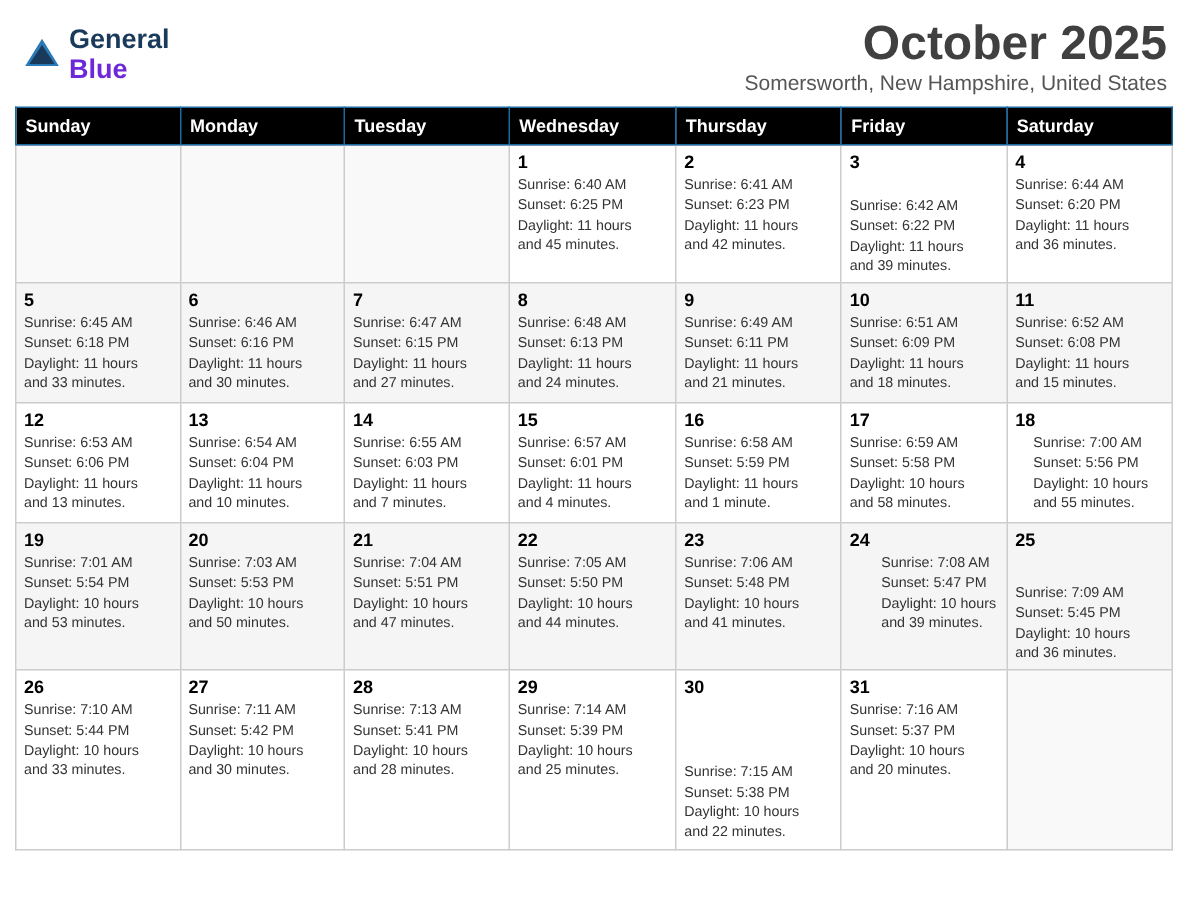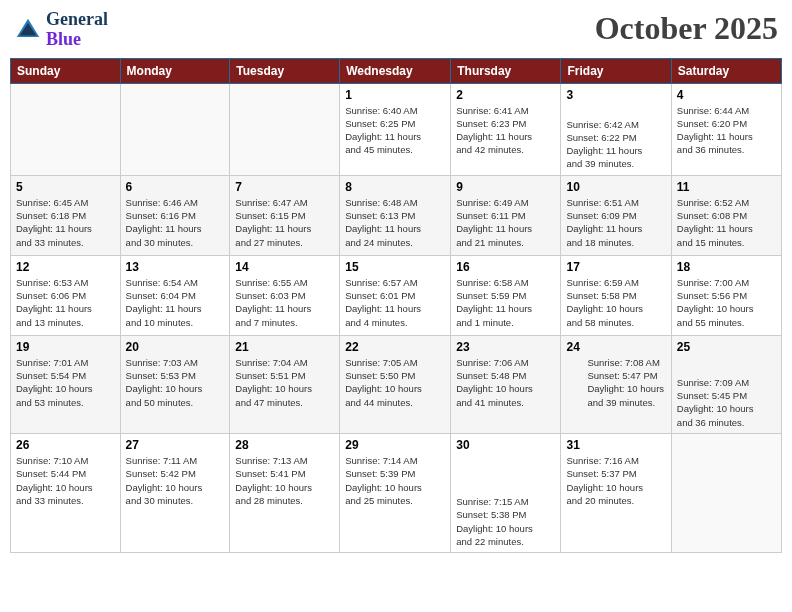--- a/index.html
+++ b/index.html
@@ -6,24 +6,23 @@
     body {
       font-family: Arial, sans-serif;
       background: #fff;
       width: 792px;
       min-height: 612px;
       padding: 10px;
     }
     .header {
       display: flex;
       justify-content: space-between;
-      align-items: flex-start;
+      align-items: center;
       margin-bottom: 8px;
       padding: 0 4px;
-      font-family: Liberation Serif, serif;
     }
     .logo {
       display: flex;
       align-items: center;
       gap: 4px;
     }
     .logo-text {
       font-size: 18px;
       font-weight: bold;
       color: #1a3a5c;
@@ -47,21 +46,21 @@
     .location-title {
       font-size: 14px;
       color: #555;
     }
     table {
       width: 100%;
       border-collapse: collapse;
       font-size: 10px;
     }
     thead tr th {
-      background-color: #7f1d1d;
+      background-color: #000000;
       color: #fff;
       text-align: left;
       padding: 5px 6px;
       font-size: 12px;
       font-weight: bold;
       border: 1px solid #1a6aa0;
     }
     tbody tr td {
       border: 1px solid #ccc;
       vertical-align: top;
@@ -97,20 +96,21 @@
       <polygon points="20,4 36,30 4,30" fill="#2a7ab8"></polygon>
       <polygon points="20,10 32,28 8,28" fill="#1a3a5c"></polygon>
     </svg>
     <div class="logo-text">
       <div>General</div>
       <div class="logo-blue">Blue</div>
     </div>
   </div>
   <div class="title-block">
     <div class="month-title">October 2025</div>
+    <div class="location-title">Somersworth, New Hampshire, United States</div>
   </div>
 </div>
 
 <table>
   <thead>
     <tr>
     <th>Sunday</th>
         <th>Monday</th>
         <th>Tuesday</th>
         <th>Wednesday</th>
@@ -242,21 +242,21 @@
         </td>
         <td>
           <span class="day-num">17</span>
           <div class="day-info" style="white-space: pre-line;">Sunrise: 6:59 AM
 Sunset: 5:58 PM
 Daylight: 10 hours
 and 58 minutes.</div>
         </td>
         <td>
           <span class="day-num">18</span>
-          <div class="day-info" style="white-space: pre-line;">Sunrise: 7:00 AM
+          <div class="day-info" style="white-space: pre-line; margin-left: 12px;">Sunrise: 7:00 AM
 Sunset: 5:56 PM
 Daylight: 10 hours
 and 55 minutes.</div>
         </td>
       </tr>
       <tr>
         <td>
           <span class="day-num">19</span>
           <div class="day-info" style="white-space: pre-line;">Sunrise: 7:01 AM
 Sunset: 5:54 PM

